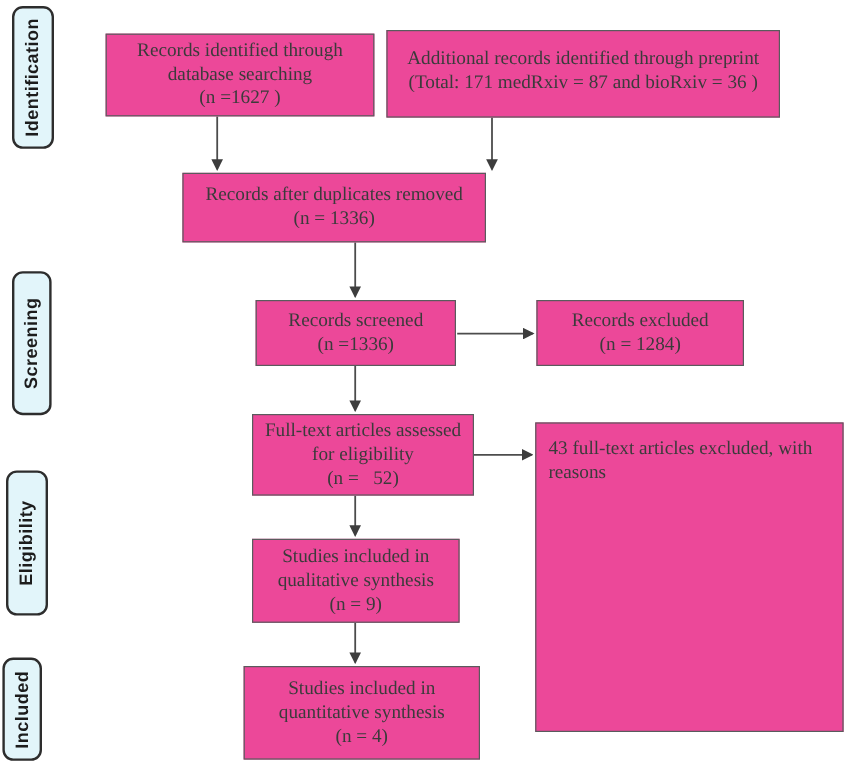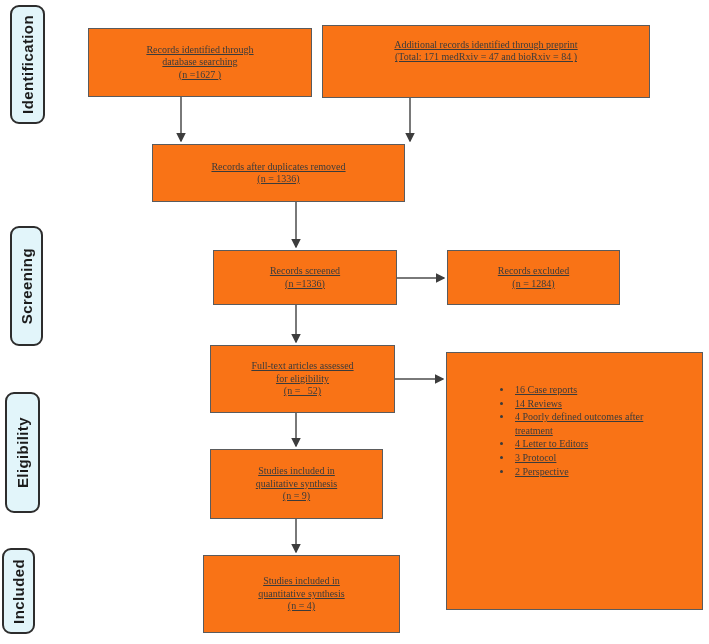--- a/index.html
+++ b/index.html
@@ -33,31 +33,30 @@
     font-family: "Liberation Sans", sans-serif;
     font-weight: bold;
     font-size: 15px;
     letter-spacing: 0.4px;
     color: #1c1c1c;
     white-space: nowrap;
   }
   .box {
     position: absolute;
     border: 1.5px solid #5a5b5d;
-    background: #f97316;
+    background: #ec4899;
     color: #3b3b3b;
-    font-size: 10px;
+    font-size: 16px;
     line-height: 1.24;
     display: flex;
     align-items: center;
     justify-content: center;
     text-align: center;
     white-space: pre-wrap;
     box-sizing: border-box;
-    text-decoration: underline;
   }
   .box.top-align {
     align-items: flex-start;
     padding-top: 13px;
   }
   .box.reasons {
     display: block;
     text-align: left;
     padding: 11px 6px 0 10px;
     white-space: normal;
@@ -74,21 +73,21 @@
     white-space: pre-wrap;
   }
   #stage-identification { left: 10px; top: 5px;   width: 35px; height: 119px; }
   #stage-screening      { left: 10px; top: 226px; width: 33px; height: 120px; }
   #stage-eligibility    { left: 5px;  top: 392px; width: 35px; height: 121px; }
   #stage-included       { left: 2px;  top: 548px; width: 33px; height: 86px; }
 
   #box-records-identified { left: 88px;  top: 28px;  width: 224px; height: 69px; }
   #box-additional-records { left: 322px; top: 25px;  width: 328px; height: 73px; }
   #box-duplicates-removed { left: 152px; top: 144px; width: 253px; height: 58px; }
-  #box-records-screened   { left: 213px; top: 250px; width: 184px; height: 55px; }
+  #box-records-screened   { left: 213px; top: 250px; width: 167px; height: 55px; }
   #box-records-excluded   { left: 447px; top: 250px; width: 173px; height: 55px; }
   #box-fulltext-assessed  { left: 210px; top: 345px; width: 185px; height: 68px; }
   #box-fulltext-excluded  { left: 446px; top: 352px; width: 257px; height: 258px; }
   #box-qualitative        { left: 210px; top: 449px; width: 173px; height: 70px; }
   #box-quantitative       { left: 203px; top: 555px; width: 197px; height: 78px; }
 </style>
 </head>
 <body>
 
 <div class="canvas">
@@ -122,45 +121,38 @@
   </div>
   <div class="stage" id="stage-included">
     <span>Included</span>
   </div>
 
   <div class="box" id="box-records-identified">Records identified through
 database searching
 (n =1627 )</div>
 
   <div class="box top-align" id="box-additional-records">Additional records identified through preprint
-(Total: 171 medRxiv = 47 and bioRxiv = 84 )</div>
+(Total: 171 medRxiv = 87 and bioRxiv = 36 )</div>
 
   <div class="box" id="box-duplicates-removed">Records after duplicates removed
 (n = 1336)</div>
 
   <div class="box" id="box-records-screened">Records screened
 (n =1336)</div>
 
   <div class="box" id="box-records-excluded">Records excluded
 (n = 1284)</div>
 
   <div class="box" id="box-fulltext-assessed">Full-text articles assessed
 for eligibility
 (n =   52)</div>
 
   <div class="box reasons" id="box-fulltext-excluded">
-    <ul>
-      <li>16 Case reports</li>
-      <li>14 Reviews</li>
-      <li>4 Poorly defined outcomes after
-treatment</li>
-      <li>4 Letter to Editors</li>
-      <li>3 Protocol</li>
-      <li>2 Perspective</li>
-    </ul>
+    <div class="reasons-heading">43 full-text articles excluded, with
+reasons</div>
   </div>
 
   <div class="box" id="box-qualitative">Studies included in
 qualitative synthesis
 (n = 9)</div>
 
   <div class="box" id="box-quantitative">Studies included in
 quantitative synthesis
 (n = 4)</div>
 

